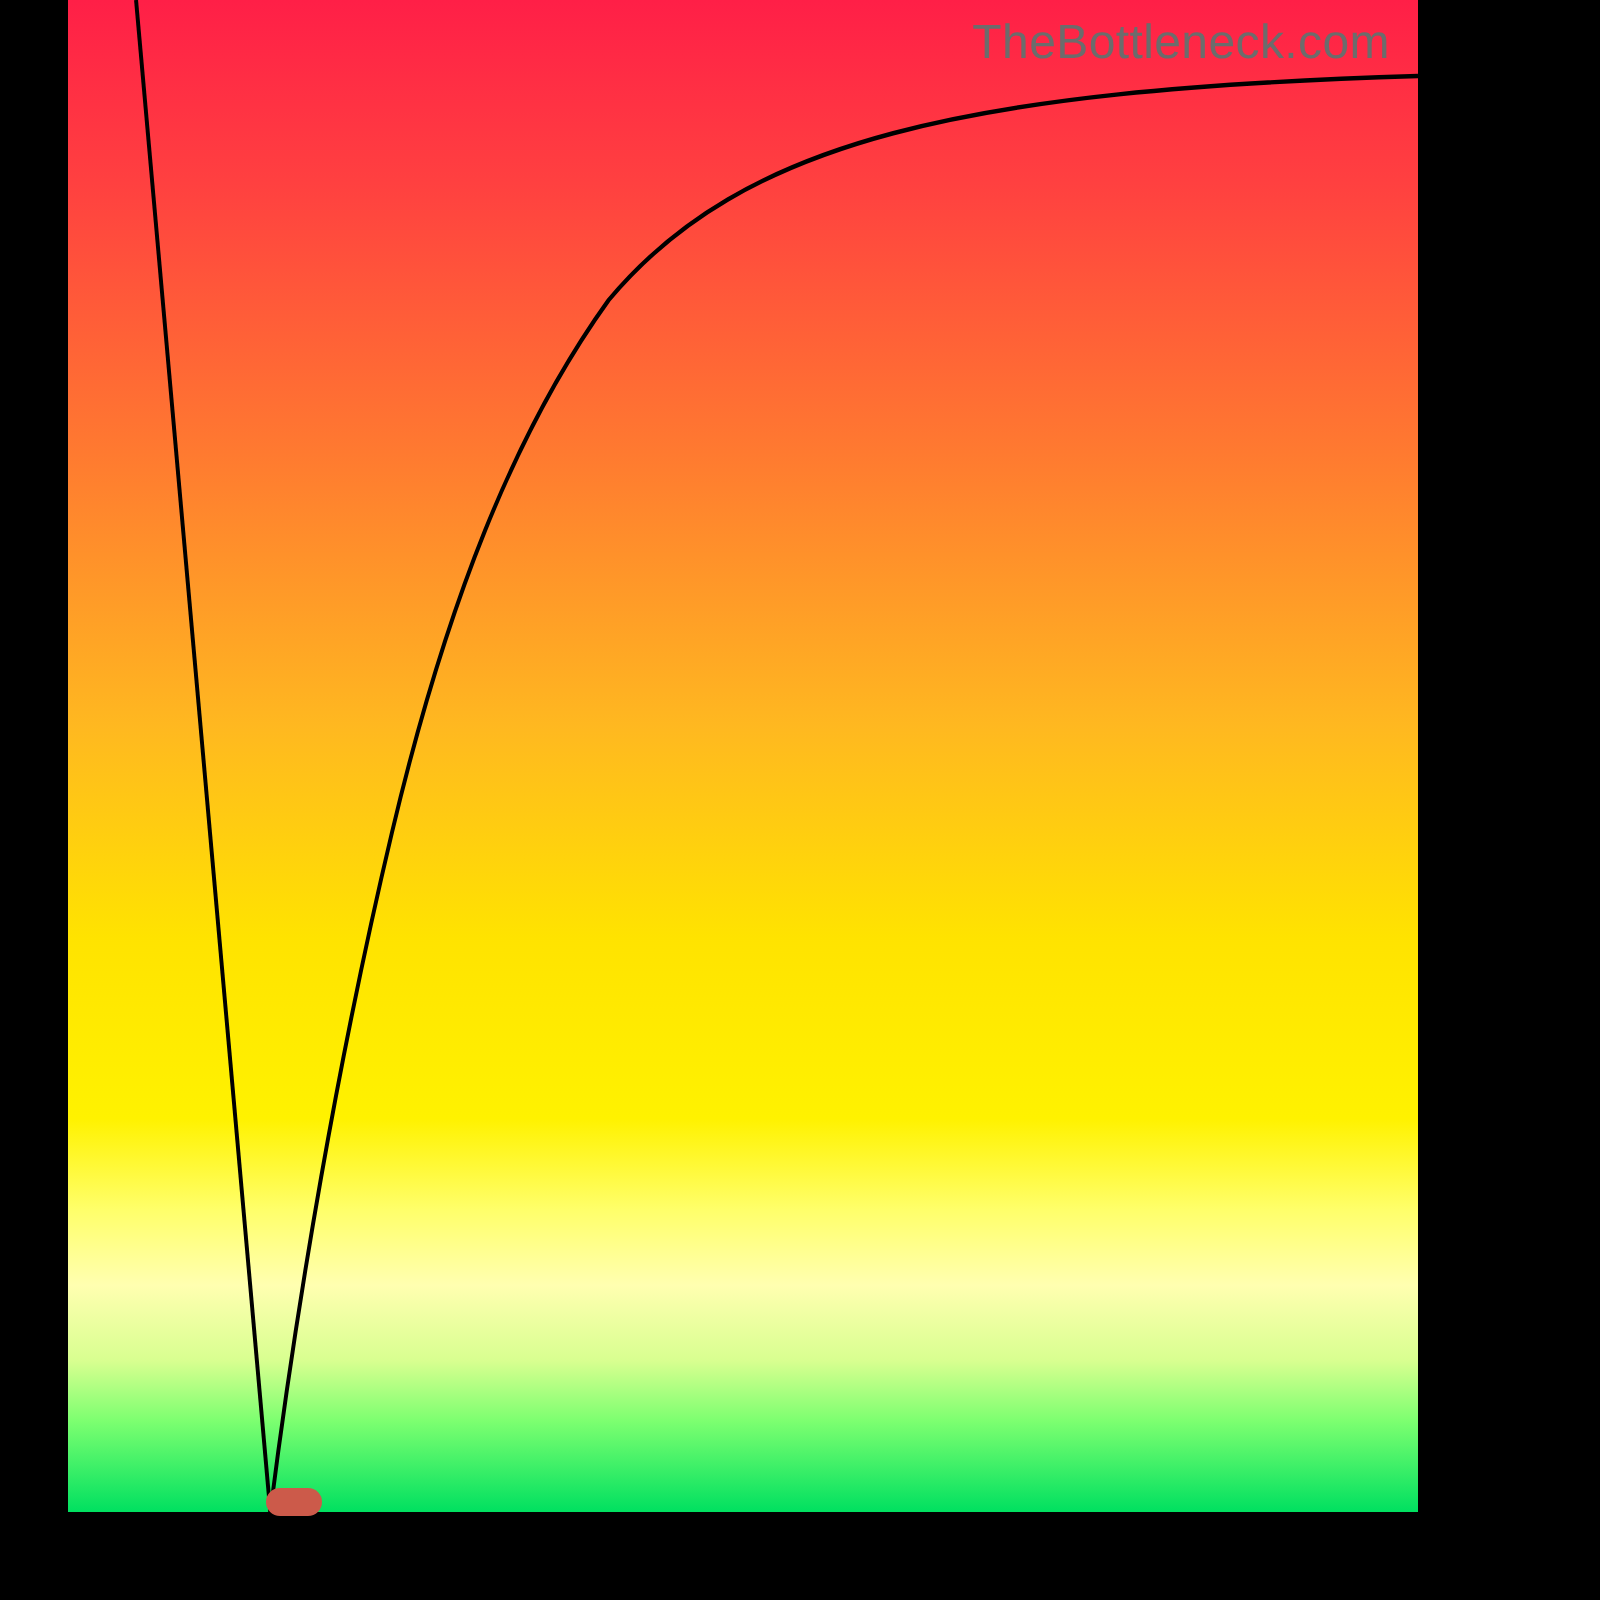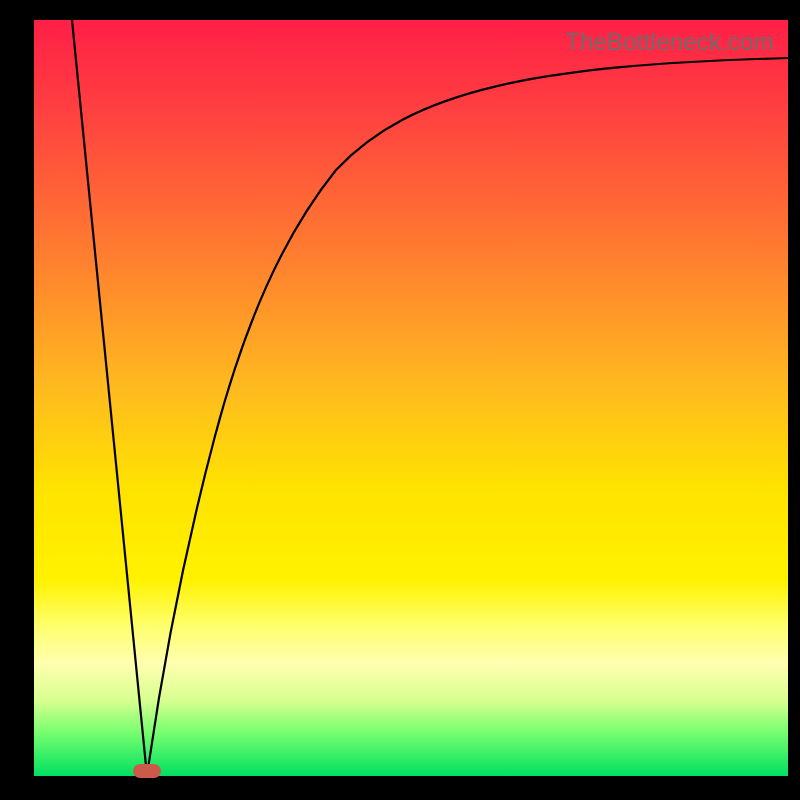--- a/index.html
+++ b/index.html
@@ -2,22 +2,22 @@
 <html><head>
 <meta charset="utf-8">
 <style>
   * { margin: 0; padding: 0; box-sizing: border-box; }
   html, body { width: 800px; height: 800px; overflow: hidden; }
   body { background: #000; position: relative; font-family: Arial, Helvetica, sans-serif; }
 
   .plot-area {
     position: absolute;
     left: 34px;
-    top: 20px;
-    width: 754px;
+    top: 0;
+    width: 675px;
     height: 756px;
     background: linear-gradient(to bottom,
       #ff1f47 0%,
       #ff4040 12%,
       #ff7a30 30%,
       #ffb820 48%,
       #ffe300 62%,
       #fff200 74%,
       #ffff6a 80%,
       #ffffb0 85%,

